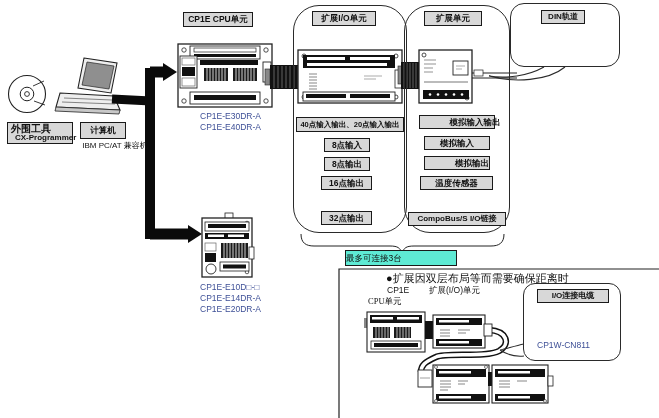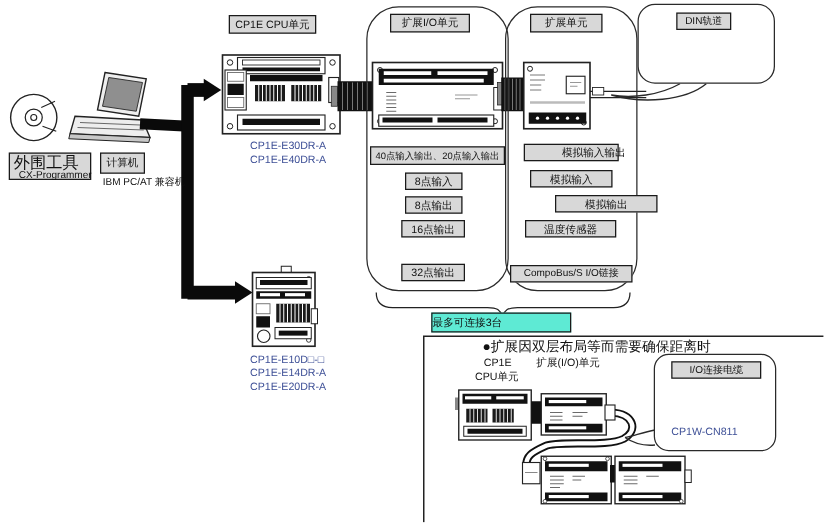--- a/index.html
+++ b/index.html
@@ -1,21 +1,21 @@
 <!DOCTYPE html>
 <html><head>
 <meta charset="utf-8">
 <style>
   html,body{margin:0;padding:0;background:#fff;}
   #canvas{position:relative;width:659px;height:418px;background:#ffffff;
           font-family:"Liberation Sans","DejaVu Sans",sans-serif;color:#111;overflow:hidden;}
   #canvas *{box-sizing:border-box;}
   .gbox{position:absolute;background:#d8d8d8;border:1px solid #1a1a1a;
         display:flex;align-items:center;justify-content:center;
-        font-size:8.5px;line-height:1;color:#111;text-align:center;white-space:nowrap;}
+        font-size:8.5px;line-height:1;color:#111;text-align:center;white-space:nowrap;font-weight:bold;}
   .wbox{position:absolute;background:#5eead4;border:1px solid #1a1a1a;
         display:flex;align-items:center;justify-content:flex-start;
         font-size:8.5px;line-height:1;color:#111;text-align:center;white-space:nowrap;}
   .section{position:absolute;border:1.2px solid #2a2a2a;border-radius:26px;background:transparent;}
   .bubble{position:absolute;border:1.2px solid #2a2a2a;border-radius:14px;background:#fff;}
   .modeltxt{position:absolute;font-size:8.5px;line-height:11px;color:#3d4f96;white-space:pre-line;}
   .plaintxt{position:absolute;font-size:8.5px;line-height:1.15;color:#111;white-space:nowrap;}
   svg{position:absolute;left:0;top:0;}
 </style>
 </head>
@@ -219,25 +219,25 @@
       <path d="M524,344 C514,346 506,349 500,350 M524,356 C514,357 506,354 500,350" stroke="#2a2a2a" stroke-width="1.1" fill="none"></path>
     </g>
   </svg>
 
   <div class="section" style="left:293px;top:5px;width:114px;height:228px;"></div>
   <div class="section" style="left:404px;top:5px;width:106px;height:228px;"></div>
   <div class="bubble" style="left:510px;top:3px;width:110px;height:64px;"></div>
   <div class="bubble" style="left:523px;top:283px;width:98px;height:78px;border-radius:12px;"></div>
 
   <div class="gbox" style="left:7px;top:122px;width:66px;height:22px;flex-direction:column;align-items:flex-start;padding:2px 3px;">
-    <span style="font-size:13px;">外围工具</span>
+    <span style="font-size:10px;">外围工具</span>
     <span style="font-size:8px;margin-left:4px;">CX-Programmer</span>
   </div>
 
-  <div class="gbox" style="left:80px;top:122px;width:36px;height:17px;">
+  <div class="gbox" style="left:80px;top:122px;width:46px;height:17px;">
     <span>计算机</span>
   </div>
   <div class="plaintxt" style="left:70px;top:141px;width:90px;text-align:center;font-size:8px;">IBM PC/AT 兼容机</div>
 
   <div class="gbox" style="left:183px;top:12px;width:70px;height:15px;">
     <span>CP1E CPU单元</span>
   </div>
 
   <div class="modeltxt" style="left:200px;top:111px;">CP1E-E30DR-A
 CP1E-E40DR-A</div>
@@ -267,41 +267,41 @@
 
   <div class="gbox" style="left:424px;top:11px;width:58px;height:15px;">
     <span>扩展单元</span>
   </div>
   <div class="gbox" style="left:419px;top:115px;width:76px;height:14px;padding-left:36px;">
     <span>模拟输入输出</span>
   </div>
   <div class="gbox" style="left:424px;top:136px;width:66px;height:14px;">
     <span>模拟输入</span>
   </div>
-  <div class="gbox" style="left:444px;top:156px;width:82px;height:14px;">
+  <div class="gbox" style="left:424px;top:156px;width:66px;height:14px;justify-content:flex-end;">
     <span>模拟输出</span>
   </div>
   <div class="gbox" style="left:420px;top:176px;width:73px;height:14px;">
     <span>温度传感器</span>
   </div>
   <div class="gbox" style="left:408px;top:212px;width:98px;height:14px;font-size:8px;">
     <span>CompoBus/S I/O链接</span>
   </div>
 
   <div class="gbox" style="left:541px;top:10px;width:44px;height:14px;font-size:8px;">
     <span>DIN轨道</span>
   </div>
 
   <div class="wbox" style="left:345px;top:250px;width:112px;height:16px;">
     <span>最多可连接3台</span>
   </div>
 
   <div class="plaintxt" style="left:342px;top:272px;font-size:11px;font-weight:normal;margin-left:44px;">●扩展因双层布局等而需要确保距离时</div>
   <div class="plaintxt" style="left:387px;top:286px;">CP1E</div>
   <div class="plaintxt" style="left:429px;top:286px;">扩展(I/O)单元</div>
-  <div class="plaintxt" style="left:380px;top:297px;">CPU单元</div>
+  <div class="plaintxt" style="left:368px;top:297px;font-family:Liberation Serif, serif;">CPU单元</div>
 
   <div class="gbox" style="left:537px;top:289px;width:72px;height:14px;font-size:8px;">
     <span>I/O连接电缆</span>
   </div>
   <div class="modeltxt" style="left:537px;top:340px;width:72px;text-align:left;">CP1W-CN811</div>
 
 </div>
 
 </body></html>

